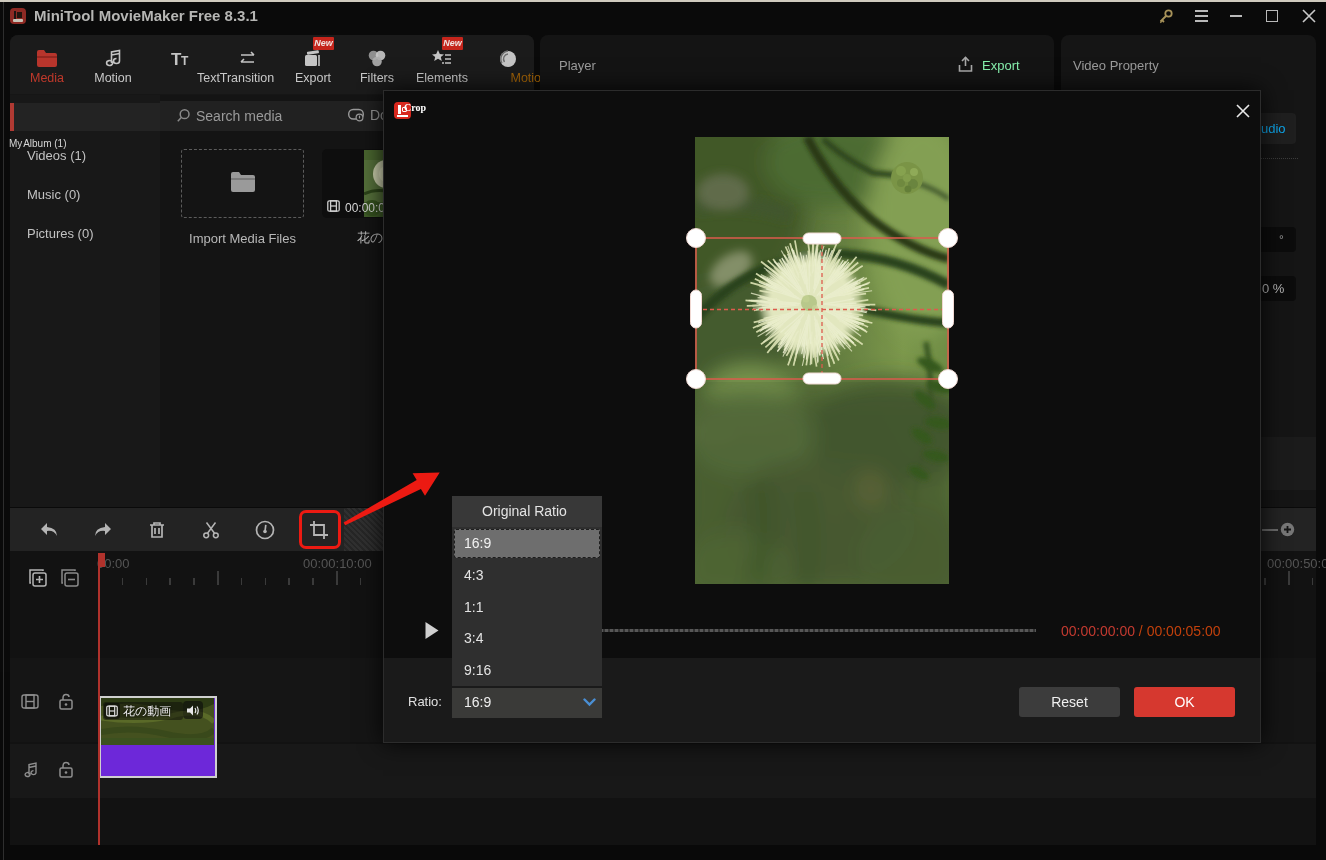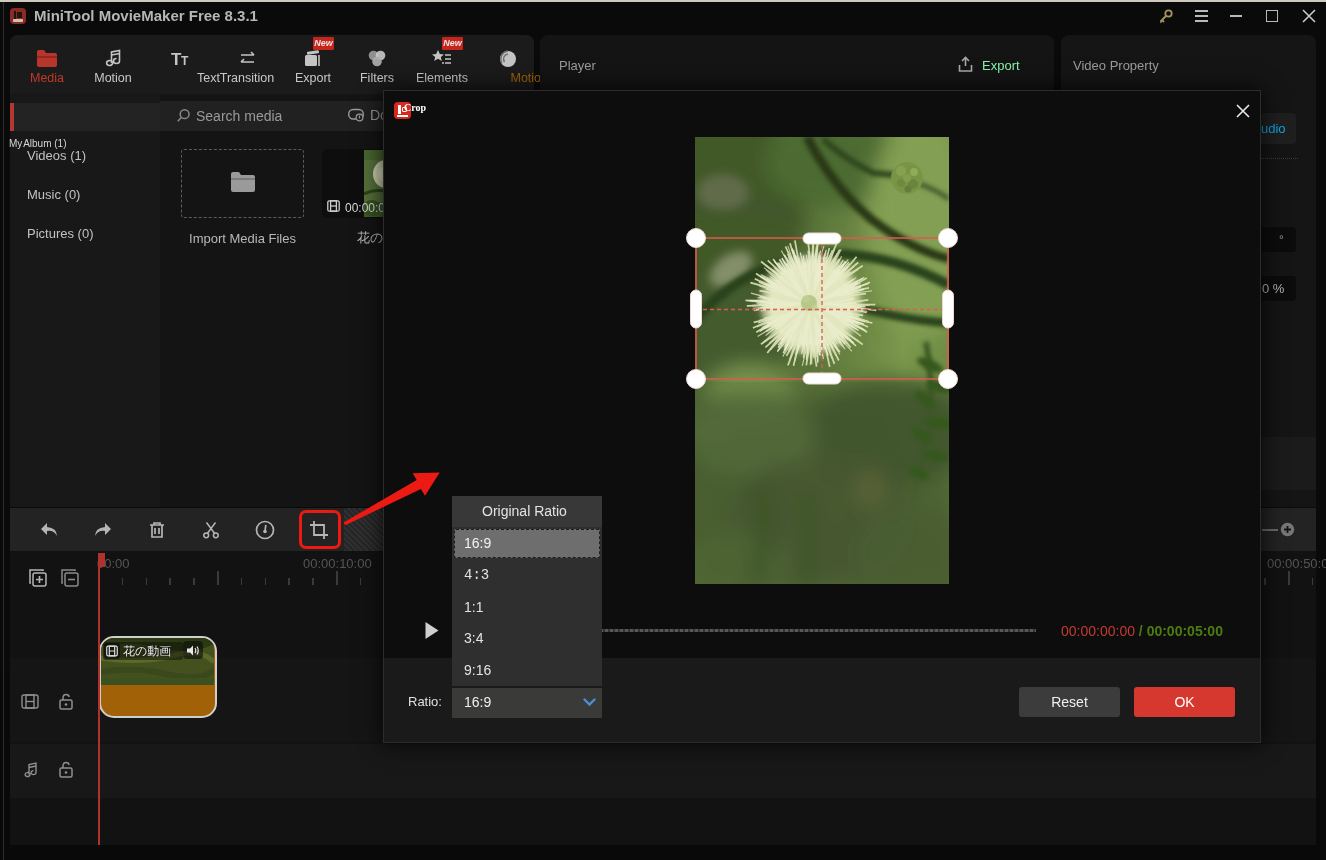--- a/index.html
+++ b/index.html
@@ -236,21 +236,21 @@
       <svg class="abs" style="left:22px;top:761px;" width="17" height="17" viewBox="0 0 17 17">
         <path d="M5 15.5 A2.5 2 0 1 0 5 11.6 A2.5 2 0 0 0 5 15.5 M7 13.5 L7 3.5 L14 2 L14 11.5 M14 11.5 A2.5 2 0 1 1 11.5 9.6 M7 6.5 L14 5" stroke="#8f8f8f" stroke-width="1.4" fill="none"></path>
       </svg>
       <svg class="abs" style="left:58px;top:761px;" width="16" height="17" viewBox="0 0 16 17">
         <rect x="2" y="7" width="12" height="9" rx="1.5" fill="none" stroke="#8f8f8f" stroke-width="1.5"></rect>
         <path d="M5 7 L5 5 Q5 1.5 8 1.5 Q11 1.5 11 4" stroke="#8f8f8f" stroke-width="1.5" fill="none"></path>
         <circle cx="8" cy="11.5" r="1.3" fill="#8f8f8f"></circle>
       </svg>
     </div>
 
-  <div class="abs" style="left:99px;top:636px;width:118px;height:82px;border:2.5px solid #cfcfcf;border-radius:15px;overflow:hidden;background:#a16207;">
+  <div class="abs" style="left:99px;top:696px;width:118px;height:82px;border:2.5px solid #cfcfcf;border-radius:0;overflow:hidden;background:#6d28d9;">
     <svg class="abs" style="left:0;top:0;" width="113" height="47" viewBox="0 0 113 47">
       <rect width="113" height="47" fill="#44511f"></rect>
       <path d="M0 8 Q30 2 60 10 T113 6 L113 0 L0 0 Z" fill="#2c3a14"></path>
       <path d="M0 20 Q40 26 70 18 T113 24" stroke="#5a6a28" stroke-width="5" fill="none"></path>
       <path d="M0 34 Q30 28 65 36 T113 32" stroke="#39491b" stroke-width="6" fill="none"></path>
       <rect y="40" width="113" height="7" fill="#3c511f"></rect>
     </svg>
     <div class="abs" style="left:2px;top:4px;width:80px;height:18px;background:rgba(12,12,8,.5);border-radius:3px;"></div>
     <div class="abs" style="left:3px;top:5px;width:16px;height:16px;background:rgba(10,10,10,.6);border-radius:3px;"></div>
     <svg class="abs" style="left:5px;top:7px;" width="12" height="12" viewBox="0 0 13 12">
@@ -686,33 +686,33 @@
       <rect x="120" y="148" width="38" height="11" rx="5.5"></rect>
       <rect x="7.5" y="65" width="11" height="38" rx="5.5"></rect>
       <rect x="259.5" y="65" width="11" height="38" rx="5.5"></rect>
     </g>
   </svg>
 
   <svg class="abs" style="left:425px;top:622px;" width="14" height="17" viewBox="0 0 14 17">
     <path d="M0.5 0 L13.5 8.5 L0.5 17 Z" fill="#cfcfcf"></path>
   </svg>
   <div class="abs" style="left:455px;top:629px;width:581px;height:3px;background:repeating-linear-gradient(90deg,#575757 0 3px,#333 3px 5px);"></div>
-  <div class="abs" style="left:1061px;top:623px;font-size:14px;color:#c33a30;">00:00:00:00<span style="color:#4d7c0f;font-weight:bold;"> / 00:00:05:00</span></div>
+  <div class="abs" style="left:1061px;top:623px;font-size:14px;color:#c33a30;">00:00:00:00<span style="color:#c2410c;"> / 00:00:05:00</span></div>
 
   <div class="abs" style="left:384px;top:658px;width:876px;height:84px;background:#1a1a1a;"></div>
   <div class="abs" style="left:408px;top:694px;font-size:13px;color:#e0e0e0;">Ratio:</div>
   <div class="abs" style="left:1019px;top:687px;width:101px;height:30px;background:#3c3c3c;border-radius:3px;text-align:center;line-height:30px;font-size:14px;color:#f0f0f0;">Reset</div>
   <div class="abs" style="left:1134px;top:687px;width:101px;height:30px;background:#d6382f;border-radius:3px;text-align:center;line-height:30px;font-size:14px;color:#ffffff;">OK</div>
 
   <div class="abs" style="left:452px;top:496px;width:150px;height:190px;background:#2f2f2f;"></div>
   <div class="abs" style="left:452px;top:496px;width:150px;height:31px;background:#383838;"></div>
   <div class="abs" style="left:464px;top:503px;font-size:14px;color:#e3e3e3;margin-left:18px;">Original Ratio</div>
   <div class="abs" style="left:454px;top:529px;width:146px;height:29px;background:#6e6e6e;border:1px dashed #1d1d1d;border-radius:2px;"></div>
   <div class="abs" style="left:464px;top:535px;font-size:14px;color:#f2f2f2;">16:9</div>
-  <div class="abs" style="left:464px;top:567px;font-size:14px;color:#e3e3e3;font-family:Liberation Mono, monospace;">4:3</div>
+  <div class="abs" style="left:464px;top:567px;font-size:14px;color:#e3e3e3;">4:3</div>
   <div class="abs" style="left:464px;top:599px;font-size:14px;color:#e3e3e3;">1:1</div>
   <div class="abs" style="left:464px;top:630px;font-size:14px;color:#e3e3e3;">3:4</div>
   <div class="abs" style="left:464px;top:662px;font-size:14px;color:#e3e3e3;">9:16</div>
   <div class="abs" style="left:452px;top:688px;width:150px;height:30px;background:#3a3a38;"></div>
   <div class="abs" style="left:464px;top:694px;font-size:14px;color:#efefef;">16:9</div>
   <svg class="abs" style="left:583px;top:698px;" width="13" height="9" viewBox="0 0 13 9">
     <path d="M1.5 1.5 L6.5 6.5 L11.5 1.5" stroke="#4a8fd4" stroke-width="2.4" fill="none" stroke-linecap="round"></path>
   </svg>
 
   <svg class="abs" style="left:340px;top:465px;" width="110" height="70" viewBox="0 0 110 70">

